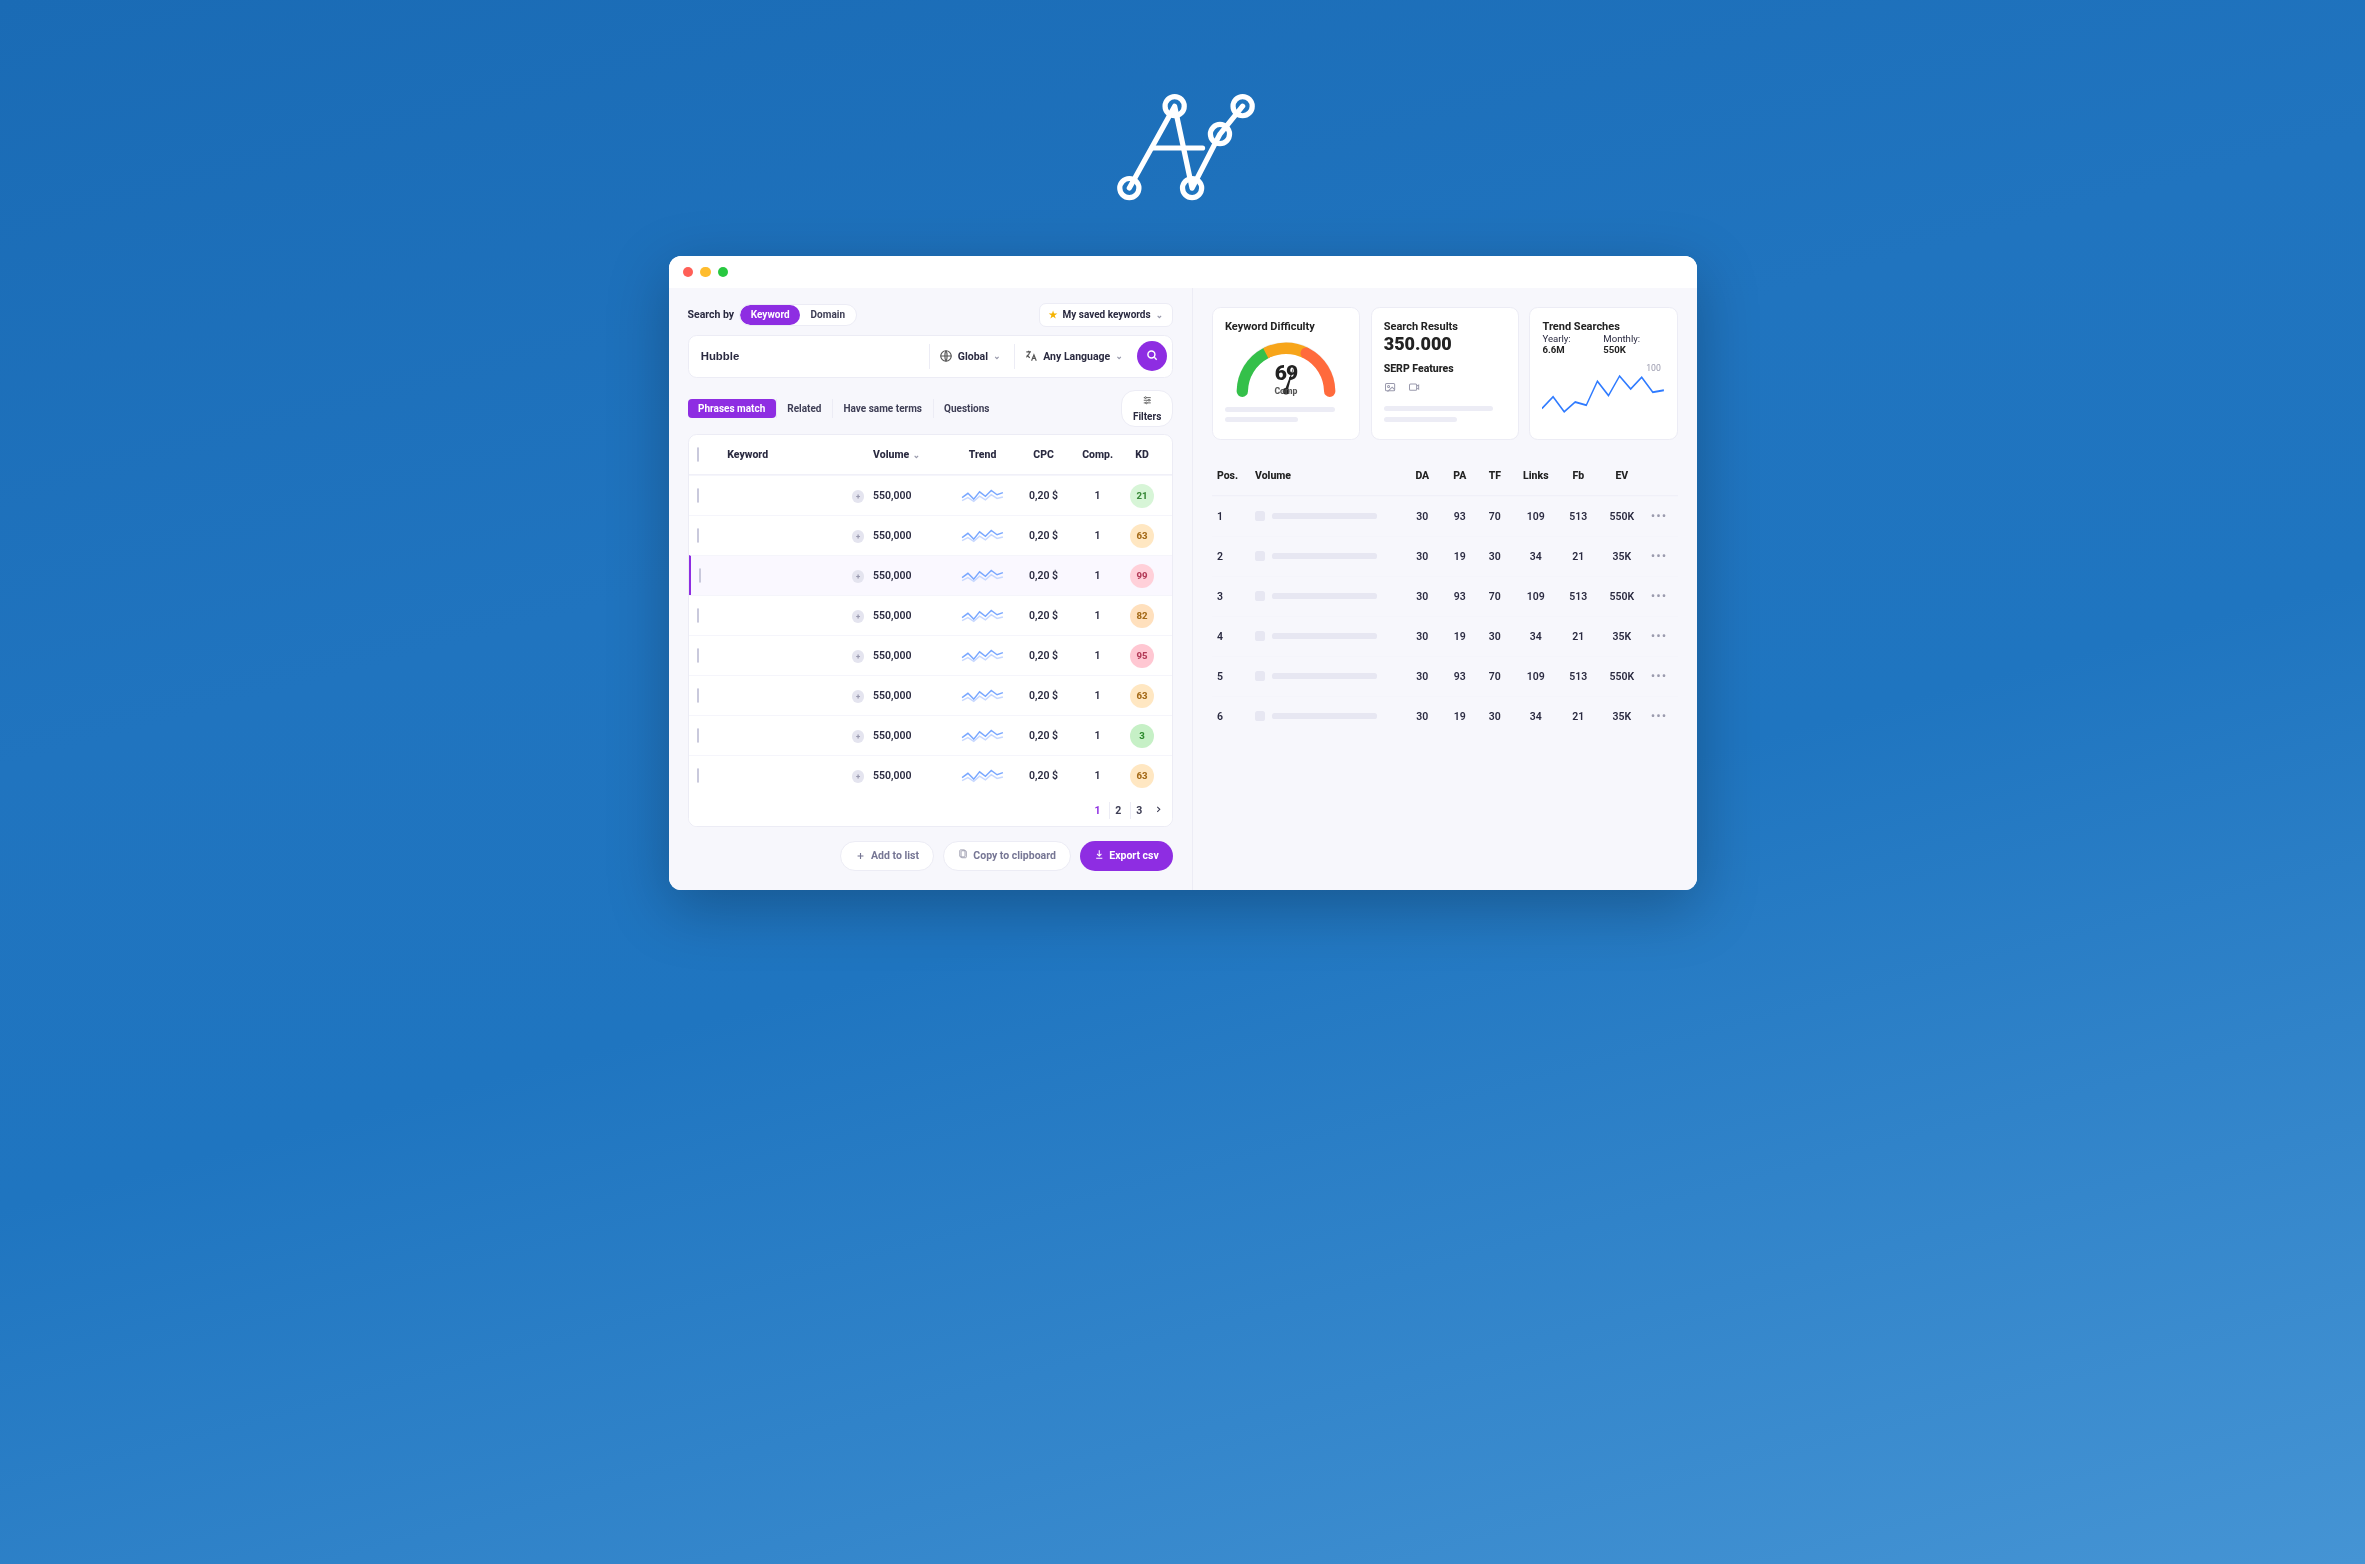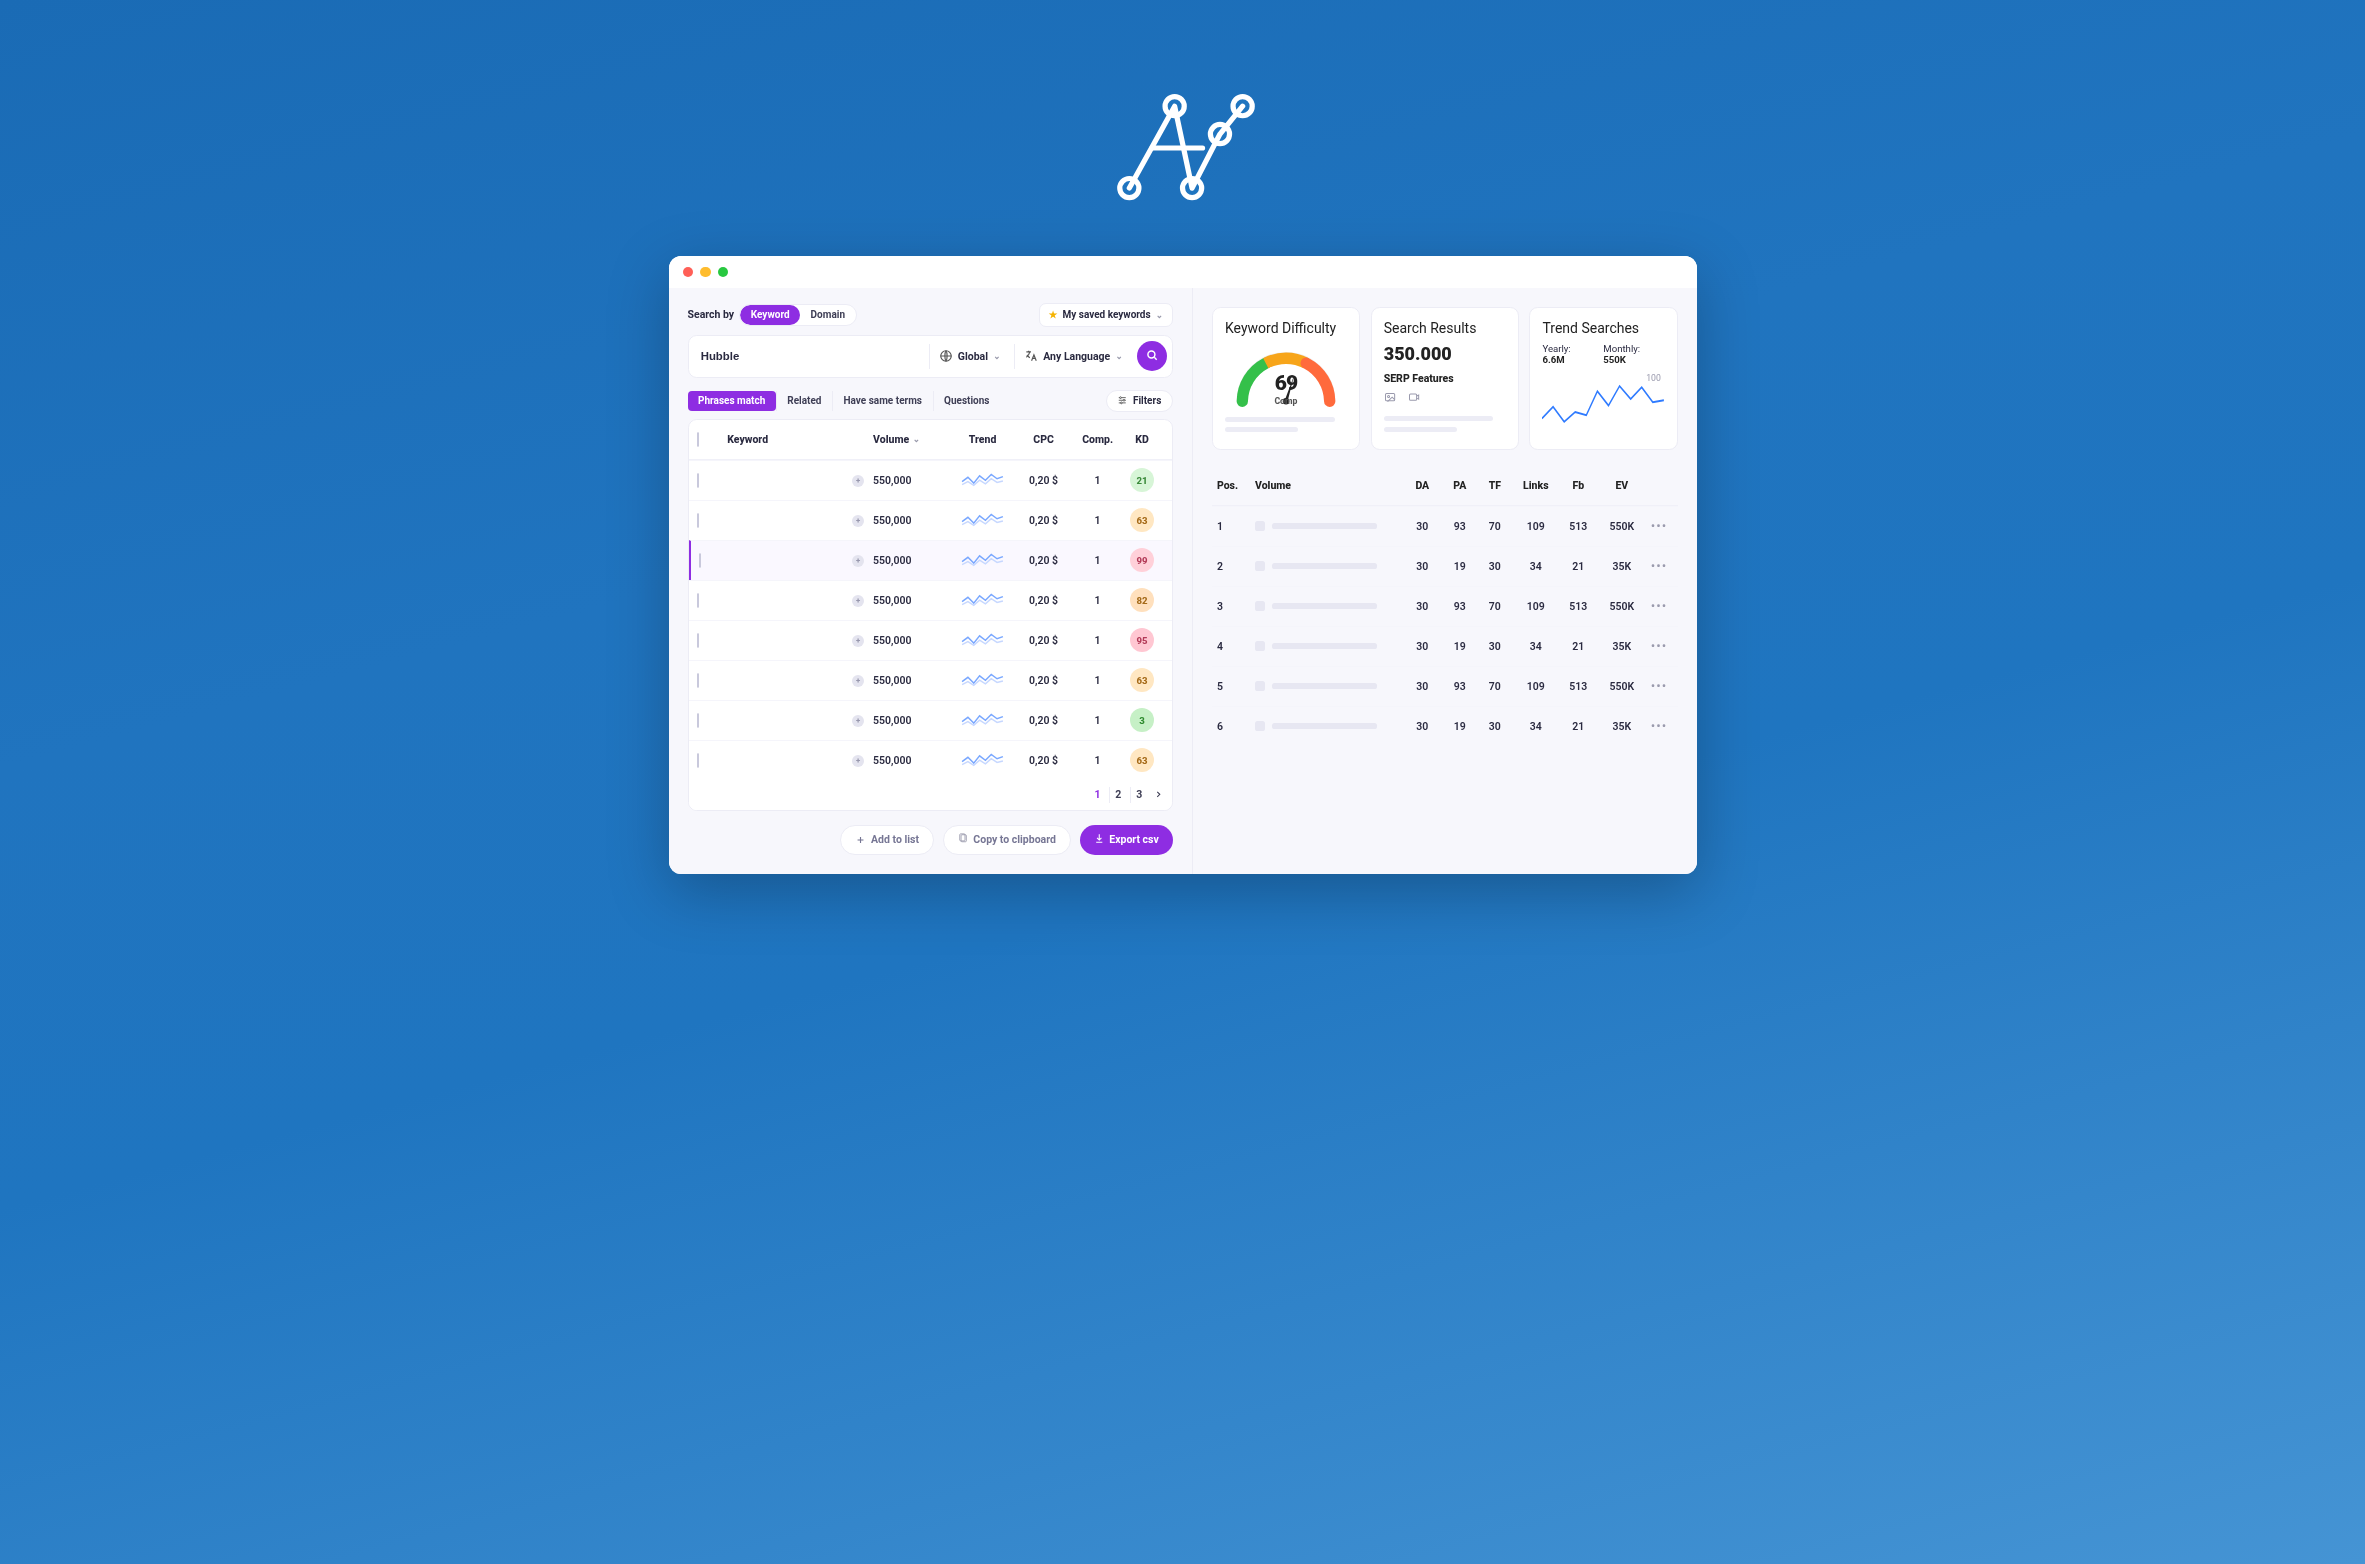--- a/index.html
+++ b/index.html
@@ -166,20 +166,21 @@
     align-items: center;
     gap: 5.2px;
     border: 0.9px solid #ececf5;
     background: #fff;
     border-radius: 14px;
     padding: 4.4px 10.5px;
     font-size: 10px;
     font-weight: 700;
     color: #2a2a40;
     cursor: pointer;
+    flex-direction: column;
   }
   .sliders-icon { width: 10.5px; height: 10.5px; display: inline-block; }
   .kw-table {
     background: #fff;
     border: 0.9px solid #ececf5;
     border-radius: 8.7px;
     overflow: hidden;
   }
   .kw-head, .kw-row {
     display: grid;
@@ -264,24 +265,23 @@
     gap: 10.5px;
   }
   .card {
     background: #fff;
     border: 0.9px solid #ececf5;
     border-radius: 8.7px;
     padding: 12.2px 12.2px 10.5px 12.2px;
     min-height: 122px;
   }
   .card h4 {
-    font-size: 14px;
-    font-weight: 400;
+    font-size: 11px;
+    font-weight: 700;
     color: #222;
-    margin-bottom: 7px;
   }
   .gauge-wrap { display: flex; flex-direction: column; align-items: center; }
   .gauge { width: 114px; height: 68px; }
   .gauge-num { font-size: 21px; font-weight: 900; color: #222; margin-top: -40px; letter-spacing: -0.9px; }
   .gauge-label { font-size: 8.7px; font-weight: 800; color: #555; margin-top: 1.7px; }
   .skeleton-lines { margin-top: 10.5px; }
   .skeleton-lines div {
     height: 5.2px; border-radius: 2.6px; background: #ececf5; margin-bottom: 5.2px;
   }
   .skeleton-lines div:nth-child(1){ width: 90%; }

